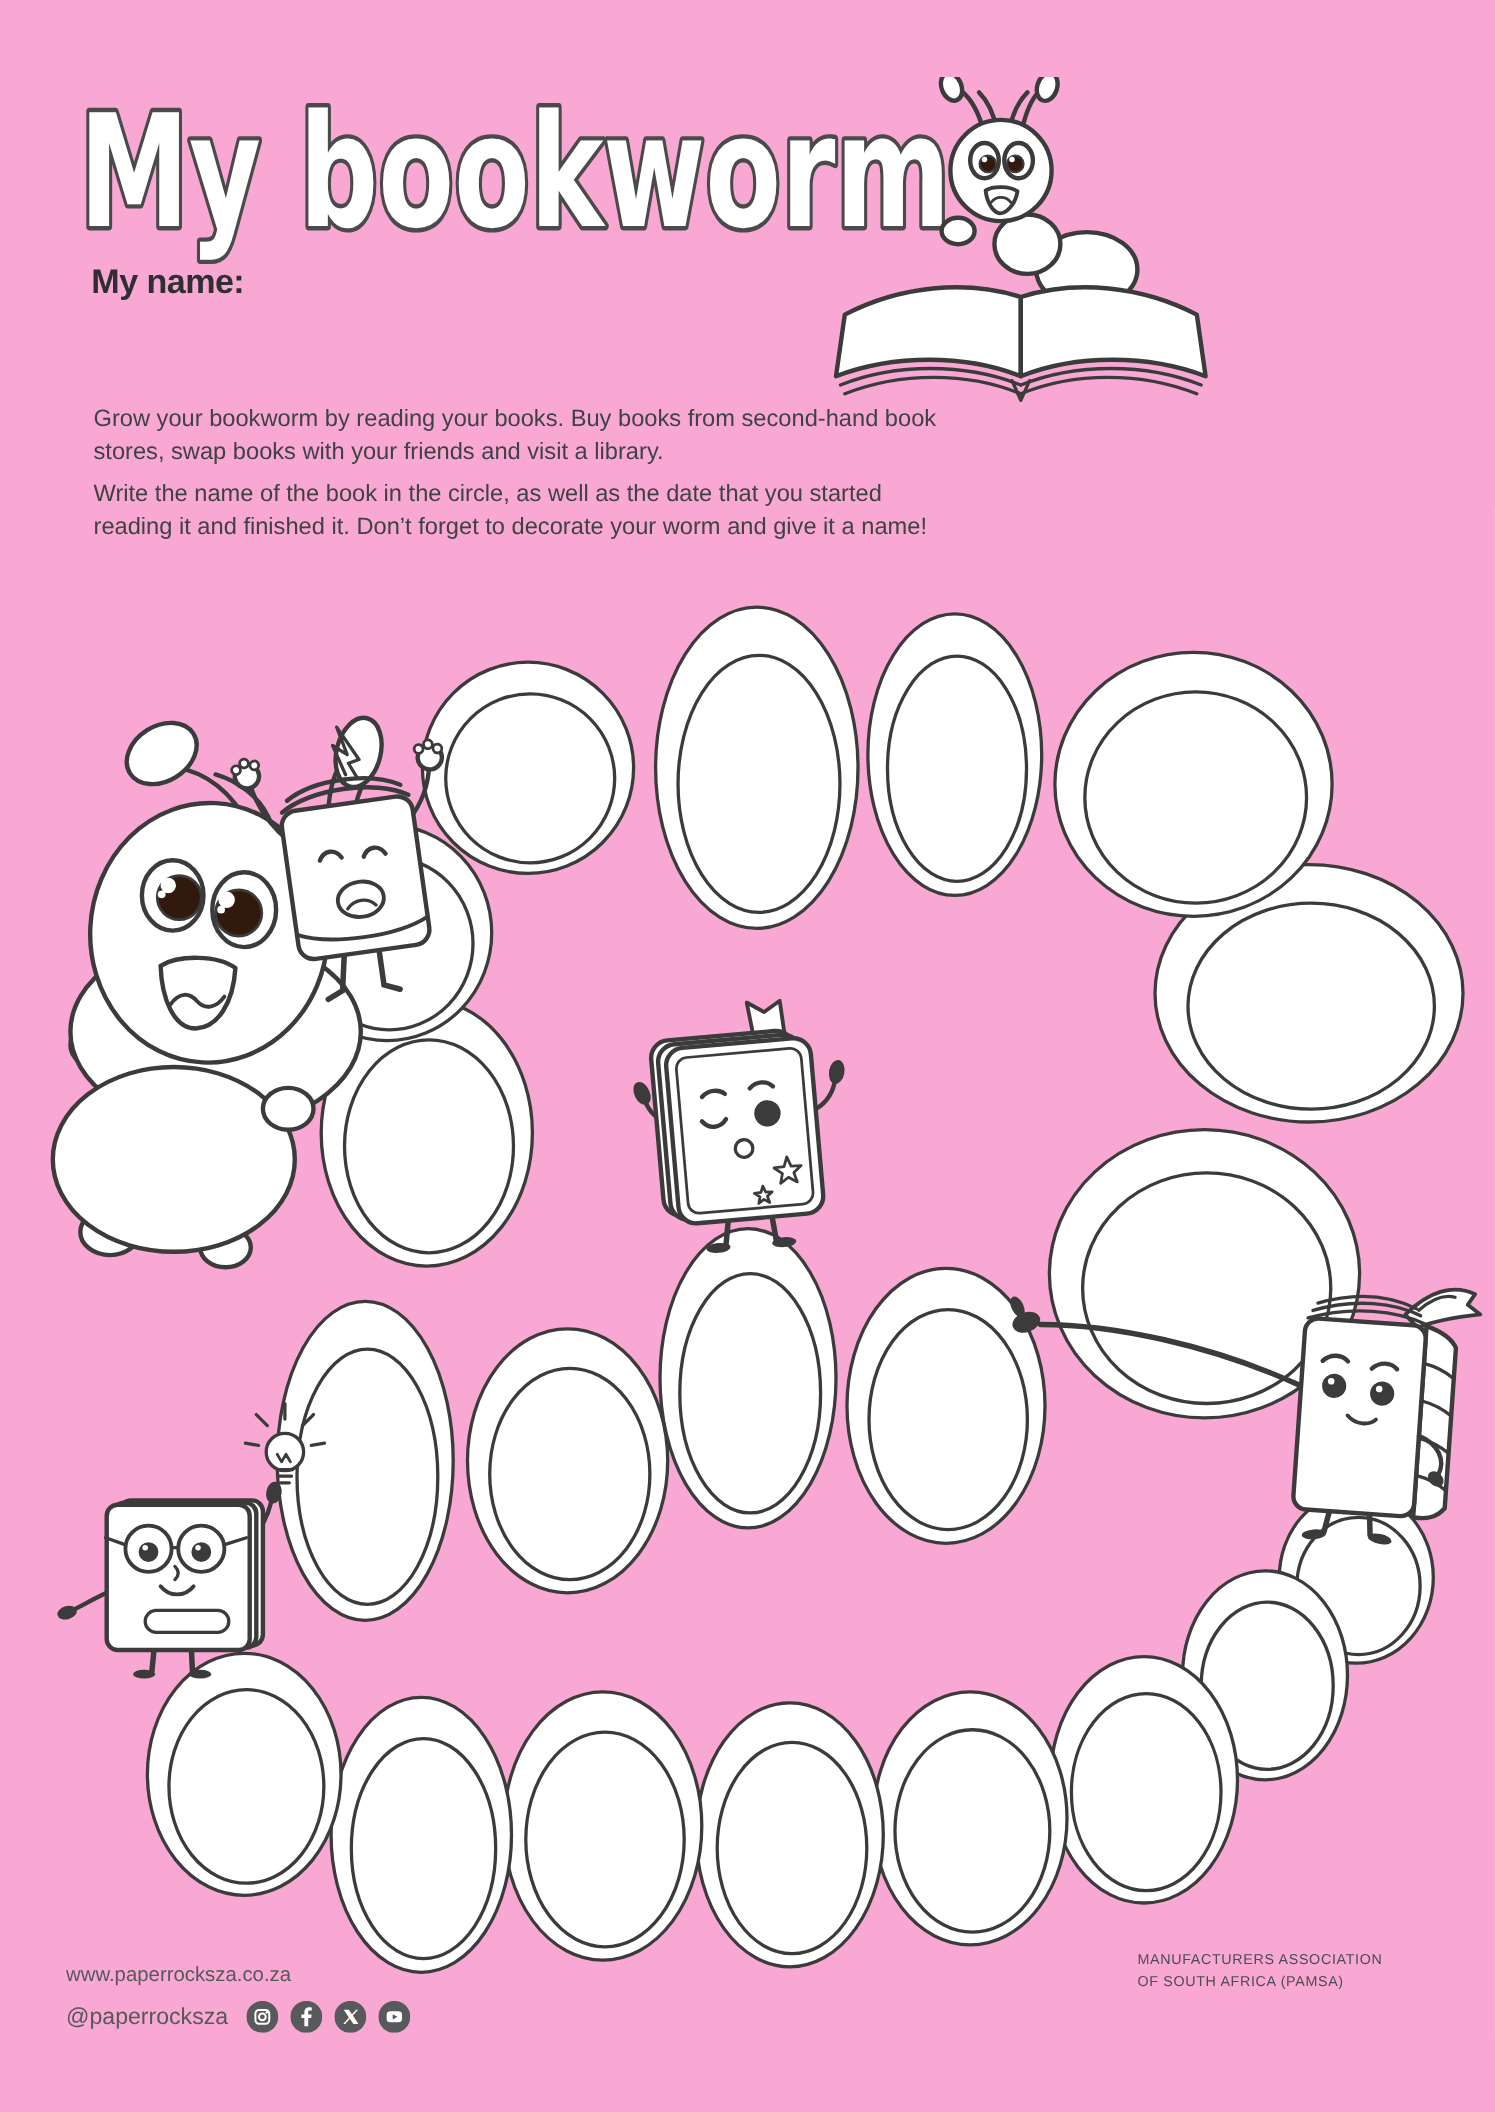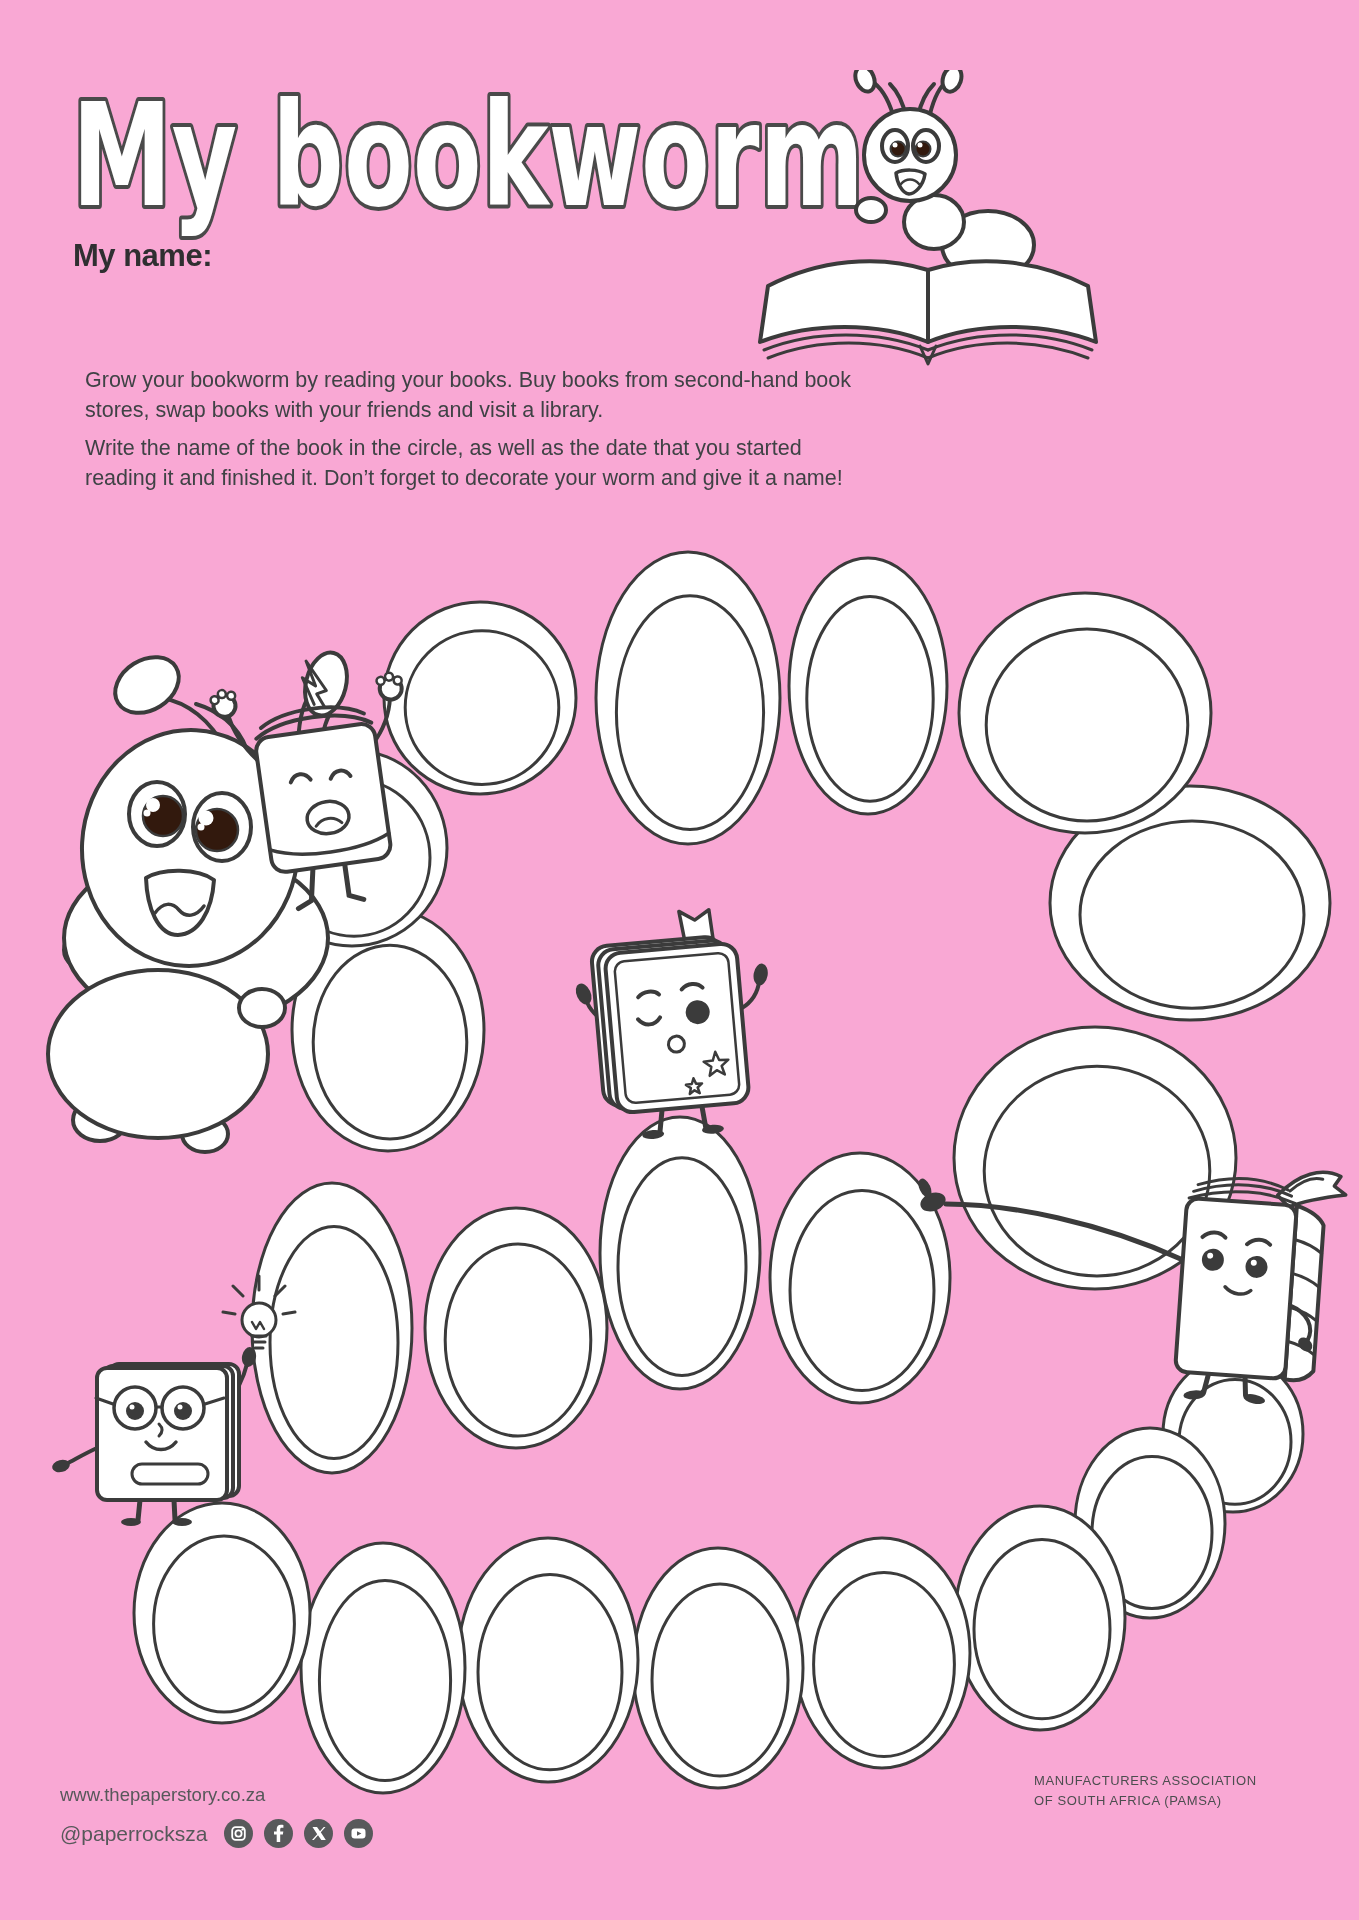--- a/index.html
+++ b/index.html
@@ -5,21 +5,21 @@
   html,body{margin:0;padding:0;background:#ffffff;}
   .page{position:relative;width:1359px;height:1920px;margin:0 auto;background:#f9a8d4;overflow:hidden;
         font-family:"Liberation Sans",sans-serif;color:#3f4245;}
   
   .title-svg{position:absolute;left:60px;top:55px;width:820px;height:190px;}
   .bubble{font-family:"DejaVu Sans",sans-serif;font-weight:bold;font-size:142px;
           fill:#ffffff;stroke:#4a4a4a;stroke-width:8;paint-order:stroke;stroke-linejoin:round;}
   
   .header-art{position:absolute;left:738px;top:70px;width:380px;height:300px;}
   
-  .field{position:absolute;left:73px;font-weight:bold;font-size:31px;color:#2f2f31;letter-spacing:-0.5px;text-align:right;}
+  .field{position:absolute;left:83px;font-weight:bold;font-size:31px;color:#2f2f31;letter-spacing:-0.5px;text-align:right;}
   .field-name{top:238px;}
   .field-worm{top:308px;}
   
   .instr{position:absolute;left:85px;margin:0;font-size:21.5px;line-height:29.5px;color:#3f4245;}
   .instr-1{top:366px;}
   .instr-2{top:434px;}
   
   .art{position:absolute;left:0;top:498px;width:1359px;height:1300px;}
   
   .footer-left{position:absolute;left:60px;top:1784px;}
@@ -259,21 +259,21 @@
         <circle cx="-35" cy="-30" r="3" fill="#fff" stroke="none"></circle>
         <circle cx="9" cy="-26" r="3" fill="#fff" stroke="none"></circle>
         <path d="M-18,0 C-10,8 2,8 8,2" fill="none" stroke-width="3.5"></path>
         <path d="M48,14 C66,20 74,34 68,48" fill="none"></path>
         <ellipse cx="66" cy="52" rx="8" ry="6" transform="rotate(40 66 52)" fill="#3b3b3b" stroke="none"></ellipse>
       </g>
     </g>
   </svg>
 
   <div class="footer-left">
-    <div class="website">www.thepaperstory.co.za</div>
+    <div class="website">www.paperrocksza.co.za</div>
     <div class="social-row">
       <span class="handle">@paperrocksza</span>
       <svg class="sicon" width="29" height="29" viewBox="0 0 29 29">
         <circle cx="14.5" cy="14.5" r="14.5" fill="#58595b"></circle>
         <rect x="8.2" y="8.2" width="12.6" height="12.6" rx="3.4" fill="none" stroke="#fff" stroke-width="1.8"></rect>
         <circle cx="14.5" cy="14.5" r="3.1" fill="none" stroke="#fff" stroke-width="1.8"></circle>
         <circle cx="18.6" cy="10.4" r="1.2" fill="#fff"></circle>
       </svg>
       <svg class="sicon" width="29" height="29" viewBox="0 0 29 29">
         <circle cx="14.5" cy="14.5" r="14.5" fill="#58595b"></circle>

